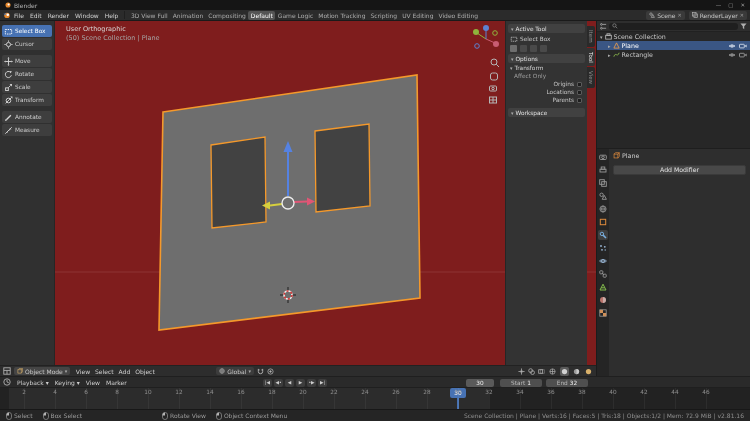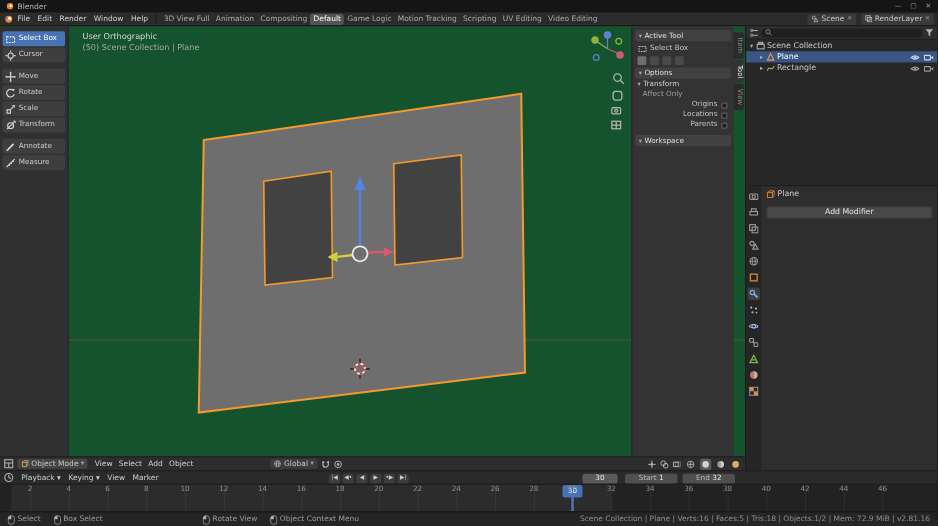--- a/index.html
+++ b/index.html
@@ -23,21 +23,21 @@
   #workspaces{display:flex;color:#ababab}
   .ws{padding:1px 2.5px;border-radius:2px;white-space:nowrap}
   .ws.active{background:#545454;color:#fff}
   #scene-block,#layer-block{display:flex;align-items:center;gap:2px;background:#3a3a3a;
       border-radius:2px;padding:1px 3px;margin-left:4px;white-space:nowrap}
   #scene-block{margin-left:auto}
   .x-btn{color:#9a9a9a;font-size:5px}
 
   
   #main{position:absolute;top:21px;left:0;width:596px;height:344px}
-  #viewport{position:absolute;inset:0;background:#14532d;overflow:hidden}
+  #viewport{position:absolute;inset:0;background:#7f1d1d;overflow:hidden}
   #vp-overlay{position:absolute;left:66px;top:4px;line-height:9px;font-size:6.5px;pointer-events:none}
   #vp-overlay .l1{color:#d6d6d6}
   #vp-overlay .l2{color:#a6a6a6}
 
   
   #toolshelf{position:absolute;left:0;top:0;width:55px;height:344px;background:#303030;
              border-right:1px solid #262626;padding:3px 0}
   .tool{height:12px;margin:1px 2px;border-radius:2px;background:#3e3e3e;display:flex;
         align-items:center;gap:2px;padding:0 2px;font-size:5.8px;color:#cdcdcd;white-space:nowrap;overflow:hidden}
   .tool.active{background:#4772b3;color:#fff}

